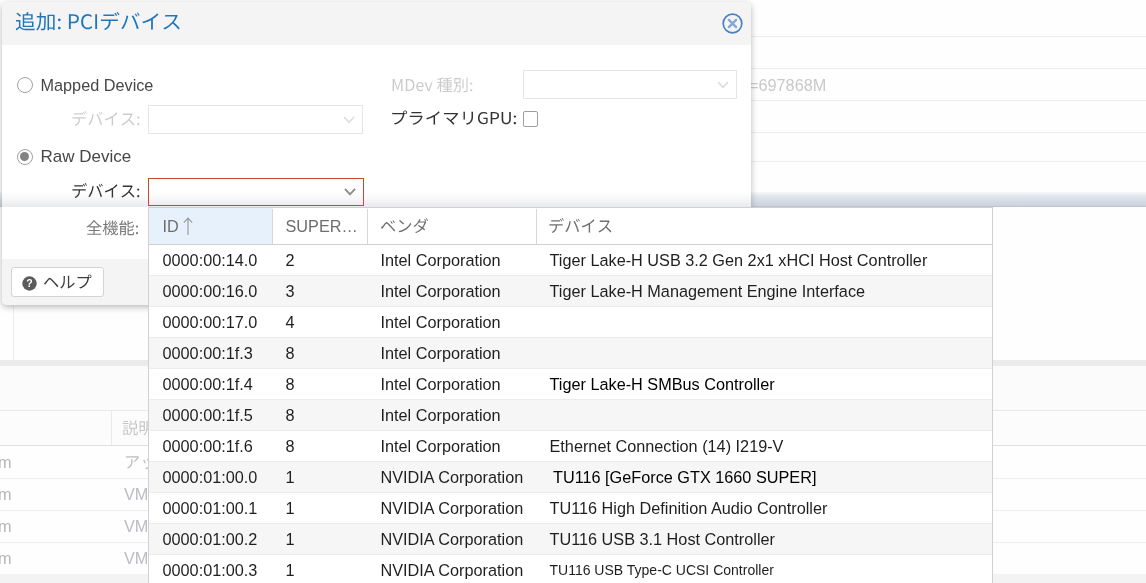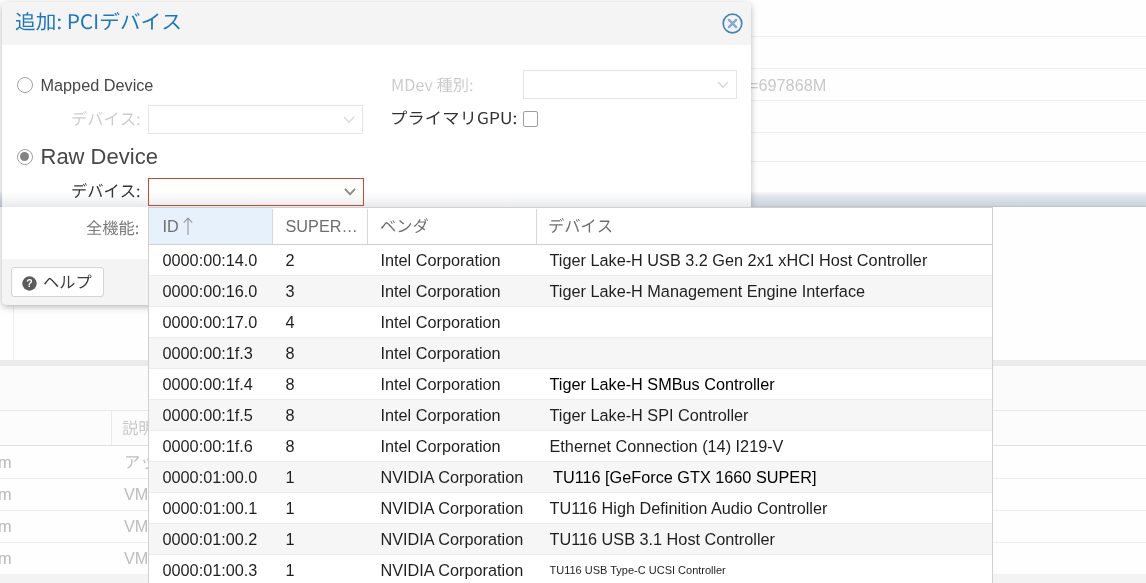--- a/index.html
+++ b/index.html
@@ -75,21 +75,21 @@
 <div class="abs" style="left:145.5px;top:103px;width:215px;height:29px;border:1px solid #e5e5e5;background:#fff"></div>
       <svg class="abs" style="left:339.5px;top:112.5px" width="14" height="10" viewBox="0 0 14 10">
         <path d="M2 2 L7 7.4 L12 2" fill="none" stroke="#dcdcdc" stroke-width="1.6"></path>
       </svg>
 <svg style="position:absolute;left:388px;top:104.3px" width="129" height="23" viewBox="0 -18.0 129 23">
         <path d="M13.1 -11.7Q13.1 -11.2 13.4 -10.9Q13.7 -10.6 14.2 -10.6Q14.6 -10.6 14.9 -10.9Q15.2 -11.2 15.2 -11.7Q15.2 -12.1 14.9 -12.4Q14.6 -12.8 14.2 -12.8Q13.7 -12.8 13.4 -12.4Q13.1 -12.1 13.1 -11.7ZM12.3 -11.7Q12.3 -12.2 12.6 -12.6Q12.8 -13.0 13.2 -13.3Q13.7 -13.5 14.2 -13.5Q14.7 -13.5 15.1 -13.3Q15.5 -13.0 15.7 -12.6Q16.0 -12.2 16.0 -11.7Q16.0 -11.2 15.7 -10.8Q15.5 -10.3 15.1 -10.1Q14.7 -9.9 14.2 -9.9Q13.7 -9.9 13.2 -10.1Q12.8 -10.3 12.6 -10.8Q12.3 -11.2 12.3 -11.7ZM13.8 -10.6Q13.7 -10.4 13.6 -10.2Q13.6 -10.0 13.5 -9.8Q13.4 -9.1 13.2 -8.4Q13.0 -7.6 12.7 -6.8Q12.3 -5.9 12.0 -5.2Q11.6 -4.4 11.1 -3.8Q10.3 -2.8 9.4 -2.0Q8.5 -1.2 7.3 -0.5Q6.2 0.1 4.7 0.6L3.6 -0.6Q5.2 -1.0 6.3 -1.6Q7.5 -2.2 8.4 -2.9Q9.2 -3.7 9.9 -4.6Q10.5 -5.3 10.9 -6.2Q11.4 -7.2 11.6 -8.1Q11.9 -9.1 12.0 -9.8Q11.8 -9.8 11.2 -9.8Q10.5 -9.8 9.7 -9.8Q8.8 -9.8 7.9 -9.8Q6.9 -9.8 6.1 -9.8Q5.2 -9.8 4.6 -9.8Q4.0 -9.8 3.7 -9.8Q3.3 -9.8 2.8 -9.8Q2.4 -9.8 2.1 -9.8V-11.2Q2.3 -11.2 2.6 -11.2Q2.9 -11.2 3.2 -11.1Q3.5 -11.1 3.7 -11.1Q3.9 -11.1 4.4 -11.1Q4.9 -11.1 5.6 -11.1Q6.3 -11.1 7.1 -11.1Q7.9 -11.1 8.7 -11.1Q9.4 -11.1 10.1 -11.1Q10.8 -11.1 11.3 -11.1Q11.7 -11.1 11.9 -11.1Q12.1 -11.1 12.3 -11.1Q12.5 -11.2 12.8 -11.2Z M20.0 -12.1Q20.3 -12.1 20.7 -12.0Q21.1 -12.0 21.5 -12.0Q21.7 -12.0 22.4 -12.0Q23.0 -12.0 23.8 -12.0Q24.6 -12.0 25.5 -12.0Q26.3 -12.0 26.9 -12.0Q27.6 -12.0 27.9 -12.0Q28.2 -12.0 28.6 -12.0Q29.0 -12.1 29.3 -12.1V-10.8Q29.0 -10.8 28.6 -10.8Q28.2 -10.8 27.8 -10.8Q27.6 -10.8 26.9 -10.8Q26.3 -10.8 25.5 -10.8Q24.6 -10.8 23.8 -10.8Q23.0 -10.8 22.4 -10.8Q21.7 -10.8 21.5 -10.8Q21.1 -10.8 20.7 -10.8Q20.3 -10.8 20.0 -10.8ZM30.5 -7.8Q30.5 -7.7 30.4 -7.6Q30.3 -7.4 30.3 -7.3Q30.0 -6.1 29.4 -4.9Q28.8 -3.7 27.9 -2.7Q26.7 -1.3 25.2 -0.5Q23.7 0.2 22.1 0.7L21.1 -0.5Q22.8 -0.8 24.3 -1.6Q25.8 -2.4 26.8 -3.5Q27.6 -4.2 28.1 -5.2Q28.5 -6.2 28.8 -7.1Q28.6 -7.1 28.1 -7.1Q27.6 -7.1 26.9 -7.1Q26.2 -7.1 25.3 -7.1Q24.5 -7.1 23.7 -7.1Q22.9 -7.1 22.1 -7.1Q21.4 -7.1 20.9 -7.1Q20.4 -7.1 20.1 -7.1Q19.8 -7.1 19.4 -7.0Q19.0 -7.0 18.5 -7.0V-8.4Q19.0 -8.3 19.4 -8.3Q19.8 -8.3 20.1 -8.3Q20.3 -8.3 20.8 -8.3Q21.3 -8.3 22.0 -8.3Q22.8 -8.3 23.6 -8.3Q24.4 -8.3 25.2 -8.3Q26.1 -8.3 26.8 -8.3Q27.5 -8.3 28.0 -8.3Q28.5 -8.3 28.7 -8.3Q29.0 -8.3 29.2 -8.3Q29.5 -8.3 29.6 -8.4Z M33.9 -5.9Q36.0 -6.4 37.8 -7.3Q39.6 -8.1 41.0 -8.9Q41.9 -9.4 42.7 -10.1Q43.5 -10.7 44.2 -11.4Q44.9 -12.1 45.4 -12.7L46.5 -11.7Q45.8 -11.0 45.0 -10.3Q44.2 -9.6 43.4 -9.0Q42.5 -8.3 41.5 -7.7Q40.6 -7.2 39.5 -6.6Q38.4 -6.0 37.1 -5.5Q35.9 -5.0 34.5 -4.6ZM40.7 -8.2 42.1 -8.6V-1.2Q42.1 -0.9 42.1 -0.6Q42.2 -0.2 42.2 0.0Q42.2 0.3 42.2 0.5H40.6Q40.7 0.3 40.7 0.0Q40.7 -0.2 40.7 -0.6Q40.7 -0.9 40.7 -1.2Z M63.8 -10.3Q63.7 -10.2 63.6 -10.0Q63.5 -9.9 63.4 -9.8Q63.0 -9.1 62.3 -8.2Q61.7 -7.3 60.9 -6.4Q60.1 -5.4 59.1 -4.5Q58.2 -3.7 57.1 -2.9L56.1 -3.8Q57.1 -4.5 57.9 -5.3Q58.8 -6.1 59.5 -6.9Q60.2 -7.7 60.8 -8.4Q61.3 -9.2 61.6 -9.8Q61.3 -9.8 60.7 -9.8Q60.1 -9.8 59.3 -9.8Q58.5 -9.8 57.6 -9.8Q56.7 -9.8 55.8 -9.8Q54.9 -9.8 54.1 -9.8Q53.4 -9.8 52.8 -9.8Q52.3 -9.8 52.1 -9.8Q51.8 -9.8 51.4 -9.7Q51.1 -9.7 50.9 -9.7Q50.6 -9.7 50.4 -9.7V-11.1Q50.7 -11.1 50.9 -11.1Q51.2 -11.0 51.5 -11.0Q51.8 -11.0 52.1 -11.0Q52.3 -11.0 52.8 -11.0Q53.3 -11.0 54.1 -11.0Q54.8 -11.0 55.7 -11.0Q56.6 -11.0 57.5 -11.0Q58.5 -11.0 59.3 -11.0Q60.1 -11.0 60.8 -11.0Q61.4 -11.0 61.8 -11.0Q62.5 -11.0 62.8 -11.1ZM56.2 -2.6Q55.8 -3.0 55.3 -3.4Q54.8 -3.9 54.3 -4.3Q53.8 -4.8 53.3 -5.2Q52.8 -5.6 52.5 -5.8L53.5 -6.6Q53.8 -6.4 54.3 -6.1Q54.7 -5.7 55.3 -5.3Q55.8 -4.8 56.3 -4.3Q56.9 -3.8 57.3 -3.4Q57.8 -2.9 58.4 -2.3Q59.0 -1.7 59.5 -1.2Q60.0 -0.6 60.3 -0.2L59.1 0.7Q58.8 0.3 58.3 -0.3Q57.8 -0.8 57.3 -1.5Q56.7 -2.1 56.2 -2.6Z M77.6 -12.3Q77.6 -12.0 77.6 -11.7Q77.6 -11.3 77.6 -10.9Q77.6 -10.6 77.6 -10.1Q77.6 -9.6 77.6 -9.1Q77.6 -8.6 77.6 -8.3Q77.6 -6.8 77.5 -5.8Q77.4 -4.8 77.1 -4.1Q76.9 -3.3 76.6 -2.8Q76.3 -2.2 75.9 -1.7Q75.3 -1.1 74.7 -0.6Q74.0 -0.2 73.3 0.2Q72.6 0.5 72.0 0.7L70.9 -0.4Q72.0 -0.7 73.1 -1.2Q74.1 -1.8 74.8 -2.6Q75.2 -3.1 75.5 -3.7Q75.8 -4.2 75.9 -4.8Q76.1 -5.5 76.1 -6.3Q76.2 -7.2 76.2 -8.3Q76.2 -8.7 76.2 -9.2Q76.2 -9.7 76.2 -10.1Q76.2 -10.6 76.2 -10.9Q76.2 -11.3 76.1 -11.7Q76.1 -12.0 76.1 -12.3ZM70.1 -12.2Q70.0 -12.0 70.0 -11.6Q70.0 -11.3 70.0 -11.0Q70.0 -10.9 70.0 -10.5Q70.0 -10.1 70.0 -9.6Q70.0 -9.0 70.0 -8.4Q70.0 -7.8 70.0 -7.2Q70.0 -6.6 70.0 -6.2Q70.0 -5.8 70.0 -5.6Q70.0 -5.3 70.0 -4.9Q70.0 -4.6 70.1 -4.4H68.6Q68.6 -4.6 68.6 -4.9Q68.7 -5.3 68.7 -5.6Q68.7 -5.8 68.7 -6.2Q68.7 -6.6 68.7 -7.2Q68.7 -7.8 68.7 -8.4Q68.7 -9.0 68.7 -9.6Q68.7 -10.1 68.7 -10.5Q68.7 -10.9 68.7 -11.0Q68.7 -11.3 68.6 -11.6Q68.6 -12.0 68.6 -12.2Z M87.6 0.2Q86.0 0.2 84.8 -0.5Q83.6 -1.3 82.9 -2.6Q82.2 -4.0 82.2 -6.0Q82.2 -7.4 82.6 -8.5Q83.0 -9.7 83.7 -10.5Q84.5 -11.3 85.5 -11.7Q86.5 -12.1 87.7 -12.1Q88.9 -12.1 89.7 -11.7Q90.6 -11.2 91.1 -10.7L90.3 -9.7Q89.8 -10.2 89.2 -10.5Q88.6 -10.8 87.7 -10.8Q86.5 -10.8 85.6 -10.2Q84.7 -9.6 84.2 -8.6Q83.7 -7.5 83.7 -6.0Q83.7 -4.5 84.2 -3.4Q84.7 -2.3 85.6 -1.7Q86.4 -1.1 87.7 -1.1Q88.4 -1.1 88.9 -1.3Q89.5 -1.5 89.9 -1.8V-4.9H87.3V-6.2H91.2V-1.2Q90.7 -0.6 89.7 -0.2Q88.8 0.2 87.6 0.2Z M94.1 0.0V-11.9H97.5Q98.8 -11.9 99.8 -11.6Q100.8 -11.2 101.4 -10.5Q101.9 -9.7 101.9 -8.4Q101.9 -7.2 101.4 -6.3Q100.8 -5.5 99.8 -5.1Q98.9 -4.7 97.5 -4.7H95.6V0.0ZM95.6 -6.0H97.4Q98.9 -6.0 99.7 -6.5Q100.4 -7.1 100.4 -8.4Q100.4 -9.7 99.7 -10.2Q98.9 -10.7 97.3 -10.7H95.6Z M108.6 0.2Q107.7 0.2 106.9 -0.0Q106.1 -0.3 105.5 -0.9Q105.0 -1.5 104.6 -2.5Q104.3 -3.5 104.3 -4.9V-11.9H105.8V-4.9Q105.8 -3.4 106.2 -2.6Q106.6 -1.8 107.2 -1.5Q107.8 -1.1 108.6 -1.1Q109.4 -1.1 110.0 -1.5Q110.7 -1.8 111.0 -2.6Q111.4 -3.4 111.4 -4.9V-11.9H112.9V-4.9Q112.9 -3.5 112.6 -2.5Q112.2 -1.5 111.6 -0.9Q111.1 -0.3 110.3 -0.0Q109.5 0.2 108.6 0.2Z M116.7 -6.3Q116.3 -6.3 115.9 -6.7Q115.6 -7.0 115.6 -7.5Q115.6 -8.0 115.9 -8.3Q116.3 -8.6 116.7 -8.6Q117.2 -8.6 117.5 -8.3Q117.8 -8.0 117.8 -7.5Q117.8 -7.0 117.5 -6.7Q117.2 -6.3 116.7 -6.3ZM116.7 0.2Q116.3 0.2 115.9 -0.1Q115.6 -0.4 115.6 -0.9Q115.6 -1.4 115.9 -1.7Q116.3 -2.1 116.7 -2.1Q117.2 -2.1 117.5 -1.7Q117.8 -1.4 117.8 -0.9Q117.8 -0.4 117.5 -0.1Q117.2 0.2 116.7 0.2Z" fill="#333333" transform="scale(1.07 1)"></path>
       </svg>
 <div class="abs" style="left:520.5px;top:109px;width:15.5px;height:15.5px;border:1.3px solid #9e9e9e;border-radius:2px;background:#fff"></div>
 <div class="abs" style="left:14.5px;top:146.5px;width:16px;height:16px;border:1.4px solid #a2a2a2;border-radius:50%;background:#fff"></div>
       <div class="abs" style="left:18.0px;top:150.0px;width:9px;height:9px;border-radius:50%;background:#838383"></div>
-<div class="t" style="left:38.5px;top:144.5px;color:#474747;font-size:22px">Raw Device</div>
+<div class="t" style="left:38.5px;top:144.5px;color:#474747;font-size:17px">Raw Device</div>
 <svg style="position:absolute;left:69px;top:177.3px" width="71" height="23" viewBox="0 -18.0 71 23">
         <path d="M3.3 -11.9Q3.7 -11.8 4.0 -11.8Q4.4 -11.8 4.8 -11.8Q5.1 -11.8 5.6 -11.8Q6.2 -11.8 6.9 -11.8Q7.6 -11.8 8.3 -11.8Q9.0 -11.8 9.6 -11.8Q10.1 -11.8 10.4 -11.8Q10.7 -11.8 11.2 -11.8Q11.6 -11.8 11.9 -11.9V-10.5Q11.6 -10.6 11.2 -10.6Q10.8 -10.6 10.4 -10.6Q10.1 -10.6 9.6 -10.6Q9.0 -10.6 8.3 -10.6Q7.6 -10.6 6.9 -10.6Q6.2 -10.6 5.6 -10.6Q5.1 -10.6 4.8 -10.6Q4.4 -10.6 4.0 -10.6Q3.6 -10.6 3.3 -10.5ZM1.4 -7.8Q1.7 -7.8 2.1 -7.7Q2.4 -7.7 2.8 -7.7Q3.0 -7.7 3.6 -7.7Q4.2 -7.7 5.1 -7.7Q6.0 -7.7 7.1 -7.7Q8.1 -7.7 9.2 -7.7Q10.2 -7.7 11.1 -7.7Q12.0 -7.7 12.6 -7.7Q13.2 -7.7 13.4 -7.7Q13.7 -7.7 14.0 -7.7Q14.4 -7.8 14.7 -7.8V-6.4Q14.4 -6.5 14.1 -6.5Q13.7 -6.5 13.4 -6.5Q13.2 -6.5 12.6 -6.5Q12.0 -6.5 11.1 -6.5Q10.2 -6.5 9.2 -6.5Q8.1 -6.5 7.1 -6.5Q6.0 -6.5 5.1 -6.5Q4.2 -6.5 3.6 -6.5Q3.0 -6.5 2.8 -6.5Q2.4 -6.5 2.1 -6.5Q1.7 -6.5 1.4 -6.4ZM9.0 -7.1Q9.0 -5.6 8.8 -4.3Q8.6 -3.1 8.0 -2.0Q7.7 -1.5 7.3 -1.0Q6.8 -0.4 6.2 0.1Q5.5 0.6 4.8 0.9L3.6 0.0Q4.6 -0.4 5.4 -1.0Q6.2 -1.7 6.7 -2.5Q7.3 -3.4 7.5 -4.6Q7.7 -5.8 7.7 -7.1ZM12.8 -13.2Q13.0 -12.9 13.2 -12.5Q13.5 -12.1 13.7 -11.7Q13.9 -11.3 14.1 -11.0L13.2 -10.6Q13.0 -11.1 12.6 -11.7Q12.2 -12.4 11.9 -12.8ZM14.5 -13.9Q14.8 -13.6 15.0 -13.1Q15.3 -12.7 15.5 -12.3Q15.8 -11.9 15.9 -11.6L15.0 -11.2Q14.8 -11.8 14.4 -12.4Q14.0 -13.0 13.7 -13.5Z M28.7 -12.7Q28.9 -12.4 29.1 -12.0Q29.4 -11.6 29.6 -11.2Q29.8 -10.8 30.0 -10.4L29.1 -10.0Q28.9 -10.5 28.5 -11.2Q28.1 -11.8 27.8 -12.3ZM30.5 -13.3Q30.7 -13.0 30.9 -12.6Q31.2 -12.2 31.4 -11.8Q31.7 -11.4 31.8 -11.1L31.0 -10.7Q30.7 -11.2 30.3 -11.9Q30.0 -12.5 29.6 -12.9ZM19.8 -4.9Q20.1 -5.5 20.3 -6.3Q20.6 -7.0 20.8 -7.8Q21.0 -8.6 21.2 -9.4Q21.3 -10.2 21.4 -10.9L22.8 -10.6Q22.8 -10.4 22.7 -10.2Q22.7 -10.0 22.6 -9.8Q22.6 -9.6 22.5 -9.4Q22.5 -9.1 22.3 -8.5Q22.2 -7.8 22.0 -7.1Q21.8 -6.4 21.5 -5.7Q21.3 -5.0 21.1 -4.3Q20.8 -3.6 20.4 -2.8Q20.0 -2.0 19.6 -1.3Q19.1 -0.5 18.7 0.1L17.3 -0.5Q18.1 -1.5 18.7 -2.7Q19.4 -3.9 19.8 -4.9ZM27.8 -5.5Q27.5 -6.1 27.3 -6.8Q27.0 -7.5 26.6 -8.3Q26.3 -9.0 26.0 -9.6Q25.7 -10.2 25.4 -10.7L26.8 -11.1Q27.0 -10.7 27.3 -10.0Q27.6 -9.4 27.9 -8.7Q28.2 -8.0 28.6 -7.3Q28.9 -6.6 29.1 -5.9Q29.4 -5.4 29.6 -4.6Q29.9 -3.9 30.2 -3.1Q30.5 -2.4 30.7 -1.6Q30.9 -0.9 31.1 -0.4L29.6 0.1Q29.4 -0.8 29.1 -1.7Q28.8 -2.7 28.5 -3.7Q28.1 -4.7 27.8 -5.5Z M33.9 -5.9Q36.0 -6.4 37.8 -7.3Q39.6 -8.1 41.0 -8.9Q41.9 -9.4 42.7 -10.1Q43.5 -10.7 44.2 -11.4Q44.9 -12.1 45.4 -12.7L46.5 -11.7Q45.8 -11.0 45.0 -10.3Q44.2 -9.6 43.4 -9.0Q42.5 -8.3 41.5 -7.7Q40.6 -7.2 39.5 -6.6Q38.4 -6.0 37.1 -5.5Q35.9 -5.0 34.5 -4.6ZM40.7 -8.2 42.1 -8.6V-1.2Q42.1 -0.9 42.1 -0.6Q42.2 -0.2 42.2 0.0Q42.2 0.3 42.2 0.5H40.6Q40.7 0.3 40.7 0.0Q40.7 -0.2 40.7 -0.6Q40.7 -0.9 40.7 -1.2Z M61.7 -10.9Q61.7 -10.8 61.5 -10.5Q61.4 -10.3 61.4 -10.2Q61.0 -9.4 60.5 -8.4Q60.0 -7.4 59.4 -6.5Q58.8 -5.5 58.1 -4.8Q57.2 -3.8 56.1 -2.8Q55.1 -1.9 53.9 -1.0Q52.7 -0.2 51.4 0.4L50.4 -0.7Q51.7 -1.2 52.9 -2.0Q54.1 -2.8 55.2 -3.7Q56.2 -4.6 57.1 -5.6Q57.6 -6.2 58.2 -7.0Q58.7 -7.8 59.1 -8.6Q59.6 -9.4 59.8 -10.1Q59.6 -10.1 59.1 -10.1Q58.7 -10.1 58.0 -10.1Q57.3 -10.1 56.6 -10.1Q55.9 -10.1 55.2 -10.1Q54.5 -10.1 54.1 -10.1Q53.6 -10.1 53.4 -10.1Q53.1 -10.1 52.8 -10.1Q52.5 -10.0 52.2 -10.0Q51.9 -10.0 51.8 -10.0V-11.5Q51.9 -11.5 52.2 -11.4Q52.5 -11.4 52.8 -11.4Q53.2 -11.4 53.4 -11.4Q53.6 -11.4 54.1 -11.4Q54.5 -11.4 55.2 -11.4Q55.9 -11.4 56.6 -11.4Q57.3 -11.4 58.0 -11.4Q58.6 -11.4 59.1 -11.4Q59.6 -11.4 59.7 -11.4Q60.1 -11.4 60.4 -11.4Q60.7 -11.4 60.9 -11.5ZM58.3 -5.6Q59.0 -5.1 59.7 -4.4Q60.4 -3.8 61.1 -3.1Q61.8 -2.3 62.4 -1.7Q62.9 -1.1 63.4 -0.5L62.2 0.4Q61.6 -0.3 60.9 -1.2Q60.1 -2.1 59.2 -3.0Q58.3 -4.0 57.4 -4.7Z M67.3 -6.3Q66.8 -6.3 66.5 -6.7Q66.2 -7.0 66.2 -7.5Q66.2 -8.0 66.5 -8.3Q66.8 -8.6 67.3 -8.6Q67.7 -8.6 68.0 -8.3Q68.3 -8.0 68.3 -7.5Q68.3 -7.0 68.0 -6.7Q67.7 -6.3 67.3 -6.3ZM67.3 0.2Q66.8 0.2 66.5 -0.1Q66.2 -0.4 66.2 -0.9Q66.2 -1.4 66.5 -1.7Q66.8 -2.1 67.3 -2.1Q67.7 -2.1 68.0 -1.7Q68.3 -1.4 68.3 -0.9Q68.3 -0.4 68.0 -0.1Q67.7 0.2 67.3 0.2Z" fill="#333333"></path>
       </svg>
 <div class="abs" style="left:145.5px;top:175.5px;width:216.5px;height:28.5px;border:1.3px solid #c64a33;background:#fff"></div>
       <svg class="abs" style="left:341.0px;top:184.8px" width="14" height="10" viewBox="0 0 14 10">
         <path d="M2 2 L7 7.4 L12 2" fill="none" stroke="#8f8f8f" stroke-width="1.6"></path>
       </svg>
 <svg style="position:absolute;left:84px;top:213.8px" width="55" height="23" viewBox="0 -18.0 55 23">
         <path d="M8.1 -12.5Q7.6 -11.7 6.8 -10.9Q6.1 -10.1 5.2 -9.3Q4.4 -8.5 3.4 -7.8Q2.4 -7.1 1.4 -6.5Q1.3 -6.7 1.0 -7.0Q0.8 -7.3 0.6 -7.4Q2.0 -8.2 3.3 -9.3Q4.6 -10.3 5.7 -11.5Q6.7 -12.6 7.4 -13.7H8.6Q9.2 -12.8 10.1 -11.9Q10.9 -11.0 11.8 -10.2Q12.8 -9.4 13.8 -8.8Q14.7 -8.1 15.7 -7.6Q15.5 -7.4 15.3 -7.1Q15.1 -6.8 14.9 -6.6Q14.0 -7.1 13.0 -7.8Q12.0 -8.5 11.1 -9.3Q10.2 -10.1 9.4 -10.9Q8.6 -11.7 8.1 -12.5ZM2.6 -4.0H13.7V-2.9H2.6ZM3.3 -7.7H13.0V-6.6H3.3ZM1.2 -0.3H15.1V0.8H1.2ZM7.4 -7.2H8.7V0.4H7.4Z M21.9 -5.3H31.8V-4.3H21.9ZM23.2 -2.8 23.8 -3.5Q24.3 -3.3 24.8 -3.0Q25.2 -2.7 25.6 -2.4Q26.1 -2.1 26.3 -1.8L25.6 -1.0Q25.4 -1.2 25.0 -1.5Q24.6 -1.9 24.1 -2.2Q23.6 -2.5 23.2 -2.8ZM28.5 -6.3 29.1 -6.9Q29.5 -6.6 30.0 -6.3Q30.5 -6.0 30.8 -5.7L30.2 -5.1Q29.9 -5.3 29.4 -5.7Q28.9 -6.0 28.5 -6.3ZM23.1 -4.9H24.2Q24.1 -3.6 23.9 -2.5Q23.7 -1.3 23.2 -0.4Q22.6 0.6 21.7 1.3Q21.6 1.1 21.4 0.8Q21.2 0.6 21.0 0.5Q21.8 -0.1 22.2 -1.0Q22.7 -1.8 22.9 -2.8Q23.1 -3.8 23.1 -4.9ZM26.0 -13.6H27.1Q27.1 -11.2 27.2 -9.1Q27.4 -7.0 27.6 -5.3Q27.9 -3.5 28.3 -2.3Q28.7 -1.1 29.2 -0.4Q29.8 0.3 30.4 0.3Q30.8 0.3 30.9 -0.1Q31.1 -0.5 31.2 -1.6Q31.3 -1.4 31.6 -1.3Q31.8 -1.1 32.0 -1.0Q31.9 -0.1 31.7 0.4Q31.6 0.9 31.2 1.1Q30.9 1.3 30.4 1.3Q29.4 1.3 28.7 0.6Q27.9 -0.2 27.4 -1.6Q26.9 -2.9 26.6 -4.8Q26.3 -6.7 26.2 -8.9Q26.1 -11.2 26.0 -13.6ZM29.7 -4.1 30.7 -3.7Q29.9 -2.0 28.5 -0.8Q27.0 0.5 25.2 1.3Q25.0 1.1 24.8 0.9Q24.6 0.7 24.5 0.5Q26.3 -0.2 27.7 -1.4Q29.0 -2.6 29.7 -4.1ZM27.2 -10.8 27.7 -11.5Q28.3 -11.1 28.8 -10.6Q29.3 -10.1 29.6 -9.7L29.1 -9.0Q28.8 -9.4 28.3 -9.9Q27.7 -10.4 27.2 -10.8ZM30.2 -8.8 31.0 -9.1Q31.3 -8.6 31.6 -7.9Q31.9 -7.3 32.0 -6.8L31.2 -6.4Q31.1 -6.9 30.8 -7.6Q30.6 -8.3 30.2 -8.8ZM27.4 -7.7Q28.2 -7.8 29.2 -7.8Q30.1 -7.9 31.2 -7.9L31.2 -7.1Q30.2 -7.0 29.3 -6.9Q28.4 -6.8 27.6 -6.8ZM29.1 -13.5 30.0 -13.1Q29.7 -12.4 29.3 -11.7Q28.9 -11.0 28.6 -10.5L27.9 -10.8Q28.1 -11.2 28.3 -11.7Q28.5 -12.1 28.7 -12.6Q29.0 -13.1 29.1 -13.5ZM30.4 -11.9 31.3 -11.4Q30.9 -10.7 30.4 -10.0Q29.9 -9.2 29.5 -8.5Q29.0 -7.8 28.5 -7.2L27.8 -7.6Q28.3 -8.1 28.8 -8.9Q29.2 -9.6 29.7 -10.4Q30.1 -11.2 30.4 -11.9ZM21.7 -10.8 22.2 -11.5Q22.8 -11.1 23.3 -10.6Q23.8 -10.1 24.1 -9.7L23.6 -9.0Q23.3 -9.4 22.8 -9.9Q22.2 -10.4 21.7 -10.8ZM24.5 -8.7 25.3 -9.0Q25.6 -8.5 25.9 -7.8Q26.1 -7.1 26.2 -6.7L25.4 -6.3Q25.3 -6.8 25.1 -7.5Q24.8 -8.2 24.5 -8.7ZM21.8 -7.5Q22.5 -7.6 23.5 -7.6Q24.5 -7.7 25.6 -7.8L25.6 -6.9Q24.6 -6.8 23.7 -6.7Q22.8 -6.6 21.9 -6.6ZM23.6 -13.5 24.5 -13.1Q24.2 -12.4 23.8 -11.7Q23.4 -11.0 23.1 -10.5L22.4 -10.8Q22.6 -11.2 22.8 -11.6Q23.0 -12.1 23.3 -12.6Q23.5 -13.1 23.6 -13.5ZM24.9 -11.9 25.8 -11.4Q25.4 -10.7 24.9 -9.9Q24.4 -9.1 23.9 -8.4Q23.4 -7.6 22.9 -7.1L22.2 -7.4Q22.7 -8.0 23.2 -8.8Q23.7 -9.6 24.2 -10.4Q24.6 -11.2 24.9 -11.9ZM17.1 -10.1H22.0V-9.0H17.1ZM19.2 -13.7H20.3V1.3H19.2ZM19.1 -9.4 19.8 -9.2Q19.7 -8.3 19.4 -7.2Q19.2 -6.2 18.8 -5.2Q18.5 -4.2 18.1 -3.3Q17.8 -2.4 17.4 -1.8Q17.3 -2.1 17.1 -2.3Q16.9 -2.6 16.8 -2.8Q17.1 -3.4 17.5 -4.2Q17.8 -4.9 18.1 -5.8Q18.5 -6.7 18.7 -7.6Q19.0 -8.6 19.1 -9.4ZM20.2 -8.4Q20.3 -8.2 20.6 -7.8Q20.8 -7.4 21.1 -6.9Q21.4 -6.4 21.7 -6.0Q21.9 -5.6 22.0 -5.4L21.4 -4.5Q21.3 -4.8 21.1 -5.3Q20.8 -5.8 20.6 -6.3Q20.3 -6.8 20.1 -7.2Q19.8 -7.7 19.7 -7.9Z M35.9 -13.7 37.1 -13.4Q36.8 -12.7 36.5 -12.0Q36.2 -11.3 35.8 -10.6Q35.5 -9.9 35.1 -9.4L34.1 -9.7Q34.4 -10.3 34.8 -10.9Q35.1 -11.6 35.4 -12.4Q35.7 -13.1 35.9 -13.7ZM33.1 -10.2Q34.0 -10.2 35.1 -10.3Q36.2 -10.3 37.5 -10.4Q38.7 -10.4 40.0 -10.5L40.0 -9.4Q38.8 -9.3 37.5 -9.3Q36.3 -9.2 35.2 -9.1Q34.1 -9.1 33.3 -9.0ZM34.1 -7.9H39.3V-6.8H35.3V1.3H34.1ZM38.7 -7.9H39.9V-0.1Q39.9 0.4 39.8 0.6Q39.7 0.9 39.4 1.1Q39.0 1.2 38.5 1.2Q37.9 1.3 37.2 1.3Q37.1 1.0 37.0 0.7Q36.9 0.4 36.8 0.1Q37.3 0.2 37.8 0.2Q38.3 0.2 38.5 0.1Q38.6 0.1 38.7 0.1Q38.7 0.0 38.7 -0.1ZM34.7 -5.4H39.4V-4.5H34.7ZM34.7 -3.0H39.4V-2.0H34.7ZM41.5 -13.6H42.7V-8.2Q42.7 -7.8 42.8 -7.7Q43.0 -7.6 43.5 -7.6Q43.7 -7.6 44.0 -7.6Q44.4 -7.6 44.8 -7.6Q45.2 -7.6 45.6 -7.6Q46.0 -7.6 46.1 -7.6Q46.4 -7.6 46.6 -7.8Q46.8 -7.9 46.8 -8.3Q46.9 -8.7 46.9 -9.5Q47.1 -9.4 47.3 -9.3Q47.4 -9.2 47.7 -9.1Q47.9 -9.1 48.0 -9.0Q48.0 -8.0 47.8 -7.5Q47.6 -6.9 47.2 -6.7Q46.9 -6.5 46.2 -6.5Q46.1 -6.5 45.8 -6.5Q45.6 -6.5 45.2 -6.5Q44.8 -6.5 44.4 -6.5Q44.1 -6.5 43.8 -6.5Q43.5 -6.5 43.4 -6.5Q42.7 -6.5 42.2 -6.7Q41.8 -6.8 41.6 -7.2Q41.5 -7.6 41.5 -8.2ZM46.4 -12.4 47.3 -11.5Q46.6 -11.2 45.7 -10.9Q44.9 -10.6 44.0 -10.3Q43.1 -10.0 42.2 -9.8Q42.2 -10.0 42.1 -10.2Q42.0 -10.5 41.9 -10.6Q42.7 -10.9 43.5 -11.2Q44.4 -11.5 45.1 -11.8Q45.9 -12.1 46.4 -12.4ZM41.5 -6.1H42.7V-0.6Q42.7 -0.2 42.8 -0.1Q43.0 0.1 43.6 0.1Q43.7 0.1 44.1 0.1Q44.4 0.1 44.9 0.1Q45.3 0.1 45.7 0.1Q46.1 0.1 46.3 0.1Q46.6 0.1 46.8 -0.1Q47.0 -0.2 47.0 -0.7Q47.1 -1.2 47.1 -2.1Q47.3 -1.9 47.7 -1.8Q48.0 -1.7 48.2 -1.6Q48.2 -0.5 48.0 0.1Q47.8 0.7 47.4 0.9Q47.0 1.2 46.4 1.2Q46.2 1.2 46.0 1.2Q45.7 1.2 45.3 1.2Q44.9 1.2 44.5 1.2Q44.1 1.2 43.9 1.2Q43.6 1.2 43.5 1.2Q42.7 1.2 42.2 1.0Q41.8 0.9 41.6 0.5Q41.5 0.1 41.5 -0.6ZM46.6 -5.2 47.4 -4.3Q46.8 -3.9 45.9 -3.5Q45.0 -3.2 44.1 -2.9Q43.1 -2.6 42.2 -2.3Q42.2 -2.5 42.1 -2.8Q42.0 -3.0 41.9 -3.2Q42.7 -3.5 43.6 -3.8Q44.5 -4.1 45.3 -4.5Q46.1 -4.8 46.6 -5.2ZM37.9 -12.1 38.9 -12.5Q39.4 -12.0 39.8 -11.3Q40.2 -10.6 40.5 -10.0Q40.9 -9.4 41.1 -8.9L40.0 -8.4Q39.8 -8.9 39.5 -9.6Q39.2 -10.2 38.8 -10.9Q38.3 -11.5 37.9 -12.1Z M51.0 -6.3Q50.6 -6.3 50.3 -6.7Q49.9 -7.0 49.9 -7.5Q49.9 -8.0 50.3 -8.3Q50.6 -8.6 51.0 -8.6Q51.5 -8.6 51.8 -8.3Q52.1 -8.0 52.1 -7.5Q52.1 -7.0 51.8 -6.7Q51.5 -6.3 51.0 -6.3ZM51.0 0.2Q50.6 0.2 50.3 -0.1Q49.9 -0.4 49.9 -0.9Q49.9 -1.4 50.3 -1.7Q50.6 -2.1 51.0 -2.1Q51.5 -2.1 51.8 -1.7Q52.1 -1.4 52.1 -0.9Q52.1 -0.4 51.8 -0.1Q51.5 0.2 51.0 0.2Z" fill="#7a7a7a"></path>
       </svg>
@@ -155,21 +155,20 @@
 <div class="t" style="left:136.5px;top:166.0px;color:#1f1f1f;font-size:16.25px">8</div>
 <div class="t" style="left:231.5px;top:166.0px;color:#1f1f1f;font-size:16.25px">Intel Corporation</div>
 <div class="t" style="left:400.5px;top:166.0px;color:#000000;font-size:16.25px">Tiger Lake-H SMBus Controller</div>
 <svg style="position:absolute;left:905.5px;top:163.7px" width="50" height="23" viewBox="0 -18.0 50 23">
         <path d="M3.6 -11.3Q3.6 -11.1 3.6 -10.9Q3.5 -10.6 3.5 -10.3Q3.5 -10.0 3.5 -9.8Q3.5 -9.3 3.5 -8.6Q3.5 -8.0 3.5 -7.3Q3.5 -6.6 3.6 -5.9Q3.7 -4.6 4.0 -3.5Q4.3 -2.5 4.8 -2.0Q5.2 -1.4 5.8 -1.4Q6.1 -1.4 6.4 -1.7Q6.7 -2.0 7.0 -2.4Q7.2 -2.9 7.5 -3.5Q7.7 -4.1 7.8 -4.7L8.9 -3.6Q8.4 -2.2 7.9 -1.4Q7.4 -0.6 6.9 -0.2Q6.4 0.1 5.8 0.1Q5.0 0.1 4.3 -0.4Q3.6 -1.0 3.1 -2.2Q2.6 -3.5 2.3 -5.6Q2.3 -6.3 2.2 -7.1Q2.2 -8.0 2.2 -8.7Q2.2 -9.5 2.2 -9.9Q2.2 -10.2 2.1 -10.6Q2.1 -11.1 2.1 -11.4ZM12.1 -10.9Q12.5 -10.3 12.9 -9.6Q13.3 -8.9 13.7 -8.0Q14.0 -7.2 14.3 -6.3Q14.5 -5.4 14.7 -4.5Q14.9 -3.6 15.0 -2.8L13.6 -2.3Q13.5 -3.4 13.3 -4.5Q13.1 -5.7 12.7 -6.8Q12.4 -7.8 11.9 -8.8Q11.4 -9.7 10.8 -10.5Z M19.9 -11.3Q19.8 -11.1 19.8 -10.9Q19.8 -10.6 19.8 -10.3Q19.7 -10.0 19.7 -9.8Q19.7 -9.3 19.7 -8.6Q19.7 -8.0 19.8 -7.3Q19.8 -6.6 19.9 -5.9Q20.0 -4.6 20.3 -3.5Q20.6 -2.5 21.0 -2.0Q21.5 -1.4 22.1 -1.4Q22.4 -1.4 22.7 -1.7Q23.0 -2.0 23.2 -2.4Q23.5 -2.9 23.7 -3.5Q23.9 -4.1 24.1 -4.7L25.1 -3.6Q24.6 -2.2 24.1 -1.4Q23.6 -0.6 23.1 -0.2Q22.6 0.1 22.0 0.1Q21.3 0.1 20.6 -0.4Q19.9 -1.0 19.3 -2.2Q18.8 -3.5 18.6 -5.6Q18.5 -6.3 18.5 -7.1Q18.4 -8.0 18.4 -8.7Q18.4 -9.5 18.4 -9.9Q18.4 -10.2 18.4 -10.6Q18.4 -11.1 18.3 -11.4ZM28.3 -10.9Q28.8 -10.3 29.2 -9.6Q29.6 -8.9 29.9 -8.0Q30.2 -7.2 30.5 -6.3Q30.8 -5.4 30.9 -4.5Q31.1 -3.6 31.2 -2.8L29.9 -2.3Q29.8 -3.4 29.6 -4.5Q29.3 -5.7 29.0 -6.8Q28.6 -7.8 28.1 -8.8Q27.7 -9.7 27.1 -10.5Z M37.6 -12.8Q38.2 -12.7 39.1 -12.5Q40.0 -12.4 40.9 -12.3Q41.8 -12.2 42.6 -12.1Q43.4 -12.0 44.0 -12.0L43.8 -10.8Q43.2 -10.8 42.4 -10.9Q41.6 -11.0 40.7 -11.1Q39.8 -11.2 39.0 -11.4Q38.1 -11.5 37.4 -11.6ZM44.3 -8.2Q44.1 -8.0 43.8 -7.8Q43.6 -7.6 43.4 -7.4Q43.2 -7.2 42.8 -6.8Q42.4 -6.5 41.9 -6.0Q41.4 -5.6 41.0 -5.2Q40.6 -4.8 40.4 -4.5Q40.5 -4.6 40.7 -4.6Q40.9 -4.5 41.0 -4.5Q41.5 -4.5 41.8 -4.2Q42.1 -3.9 42.2 -3.4Q42.3 -3.1 42.4 -2.8Q42.5 -2.5 42.6 -2.1Q42.7 -1.8 42.8 -1.5Q42.9 -1.1 43.2 -0.9Q43.6 -0.6 44.2 -0.6Q44.7 -0.6 45.3 -0.7Q45.9 -0.7 46.4 -0.8Q46.9 -0.9 47.3 -1.0L47.2 0.4Q46.8 0.4 46.3 0.5Q45.7 0.6 45.1 0.6Q44.6 0.6 44.1 0.6Q43.1 0.6 42.5 0.3Q41.9 0.1 41.7 -0.8Q41.6 -1.0 41.5 -1.4Q41.4 -1.7 41.3 -2.1Q41.2 -2.4 41.1 -2.7Q41.0 -3.1 40.7 -3.3Q40.5 -3.5 40.1 -3.5Q39.8 -3.5 39.5 -3.4Q39.2 -3.2 38.9 -2.9Q38.7 -2.8 38.4 -2.5Q38.1 -2.2 37.8 -1.8Q37.4 -1.4 37.0 -0.9Q36.6 -0.5 36.3 -0.1Q35.9 0.3 35.6 0.7L34.4 -0.2Q34.5 -0.3 34.7 -0.5Q35.0 -0.7 35.2 -0.9Q35.4 -1.1 35.8 -1.5Q36.2 -2.0 36.9 -2.6Q37.5 -3.2 38.2 -3.9Q38.9 -4.6 39.6 -5.3Q40.3 -6.0 40.9 -6.6Q41.5 -7.2 41.9 -7.6Q41.5 -7.6 41.0 -7.5Q40.4 -7.5 39.8 -7.5Q39.3 -7.4 38.7 -7.4Q38.1 -7.3 37.6 -7.3Q37.2 -7.2 36.9 -7.2Q36.5 -7.2 36.1 -7.1Q35.8 -7.1 35.6 -7.1L35.4 -8.5Q35.7 -8.5 36.1 -8.5Q36.4 -8.4 36.8 -8.4Q37.1 -8.5 37.7 -8.5Q38.2 -8.5 39.0 -8.6Q39.7 -8.6 40.4 -8.7Q41.1 -8.7 41.8 -8.8Q42.4 -8.8 42.8 -8.9Q43.0 -8.9 43.2 -9.0Q43.4 -9.0 43.5 -9.1Z" fill="#1f1f1f"></path>
       </svg>
 <div class="abs" style="left:0;top:192px;width:978.5px;height:31px;background:#f6f6f6;border-bottom:1px solid #ececec"></div>
 <div class="t" style="left:13.5px;top:197.0px;color:#1f1f1f;font-size:16.25px">0000:00:1f.5</div>
 <div class="t" style="left:136.5px;top:197.0px;color:#1f1f1f;font-size:16.25px">8</div>
 <div class="t" style="left:231.5px;top:197.0px;color:#1f1f1f;font-size:16.25px">Intel Corporation</div>
-<div class="t" style="left:400.5px;top:197.0px;color:#1f1f1f;font-size:16.25px">Tiger Lake-H SPI Controller</div>
 <svg style="position:absolute;left:905.5px;top:194.7px" width="50" height="23" viewBox="0 -18.0 50 23">
         <path d="M3.6 -11.3Q3.6 -11.1 3.6 -10.9Q3.5 -10.6 3.5 -10.3Q3.5 -10.0 3.5 -9.8Q3.5 -9.3 3.5 -8.6Q3.5 -8.0 3.5 -7.3Q3.5 -6.6 3.6 -5.9Q3.7 -4.6 4.0 -3.5Q4.3 -2.5 4.8 -2.0Q5.2 -1.4 5.8 -1.4Q6.1 -1.4 6.4 -1.7Q6.7 -2.0 7.0 -2.4Q7.2 -2.9 7.5 -3.5Q7.7 -4.1 7.8 -4.7L8.9 -3.6Q8.4 -2.2 7.9 -1.4Q7.4 -0.6 6.9 -0.2Q6.4 0.1 5.8 0.1Q5.0 0.1 4.3 -0.4Q3.6 -1.0 3.1 -2.2Q2.6 -3.5 2.3 -5.6Q2.3 -6.3 2.2 -7.1Q2.2 -8.0 2.2 -8.7Q2.2 -9.5 2.2 -9.9Q2.2 -10.2 2.1 -10.6Q2.1 -11.1 2.1 -11.4ZM12.1 -10.9Q12.5 -10.3 12.9 -9.6Q13.3 -8.9 13.7 -8.0Q14.0 -7.2 14.3 -6.3Q14.5 -5.4 14.7 -4.5Q14.9 -3.6 15.0 -2.8L13.6 -2.3Q13.5 -3.4 13.3 -4.5Q13.1 -5.7 12.7 -6.8Q12.4 -7.8 11.9 -8.8Q11.4 -9.7 10.8 -10.5Z M19.9 -11.3Q19.8 -11.1 19.8 -10.9Q19.8 -10.6 19.8 -10.3Q19.7 -10.0 19.7 -9.8Q19.7 -9.3 19.7 -8.6Q19.7 -8.0 19.8 -7.3Q19.8 -6.6 19.9 -5.9Q20.0 -4.6 20.3 -3.5Q20.6 -2.5 21.0 -2.0Q21.5 -1.4 22.1 -1.4Q22.4 -1.4 22.7 -1.7Q23.0 -2.0 23.2 -2.4Q23.5 -2.9 23.7 -3.5Q23.9 -4.1 24.1 -4.7L25.1 -3.6Q24.6 -2.2 24.1 -1.4Q23.6 -0.6 23.1 -0.2Q22.6 0.1 22.0 0.1Q21.3 0.1 20.6 -0.4Q19.9 -1.0 19.3 -2.2Q18.8 -3.5 18.6 -5.6Q18.5 -6.3 18.5 -7.1Q18.4 -8.0 18.4 -8.7Q18.4 -9.5 18.4 -9.9Q18.4 -10.2 18.4 -10.6Q18.4 -11.1 18.3 -11.4ZM28.3 -10.9Q28.8 -10.3 29.2 -9.6Q29.6 -8.9 29.9 -8.0Q30.2 -7.2 30.5 -6.3Q30.8 -5.4 30.9 -4.5Q31.1 -3.6 31.2 -2.8L29.9 -2.3Q29.8 -3.4 29.6 -4.5Q29.3 -5.7 29.0 -6.8Q28.6 -7.8 28.1 -8.8Q27.7 -9.7 27.1 -10.5Z M37.6 -12.8Q38.2 -12.7 39.1 -12.5Q40.0 -12.4 40.9 -12.3Q41.8 -12.2 42.6 -12.1Q43.4 -12.0 44.0 -12.0L43.8 -10.8Q43.2 -10.8 42.4 -10.9Q41.6 -11.0 40.7 -11.1Q39.8 -11.2 39.0 -11.4Q38.1 -11.5 37.4 -11.6ZM44.3 -8.2Q44.1 -8.0 43.8 -7.8Q43.6 -7.6 43.4 -7.4Q43.2 -7.2 42.8 -6.8Q42.4 -6.5 41.9 -6.0Q41.4 -5.6 41.0 -5.2Q40.6 -4.8 40.4 -4.5Q40.5 -4.6 40.7 -4.6Q40.9 -4.5 41.0 -4.5Q41.5 -4.5 41.8 -4.2Q42.1 -3.9 42.2 -3.4Q42.3 -3.1 42.4 -2.8Q42.5 -2.5 42.6 -2.1Q42.7 -1.8 42.8 -1.5Q42.9 -1.1 43.2 -0.9Q43.6 -0.6 44.2 -0.6Q44.7 -0.6 45.3 -0.7Q45.9 -0.7 46.4 -0.8Q46.9 -0.9 47.3 -1.0L47.2 0.4Q46.8 0.4 46.3 0.5Q45.7 0.6 45.1 0.6Q44.6 0.6 44.1 0.6Q43.1 0.6 42.5 0.3Q41.9 0.1 41.7 -0.8Q41.6 -1.0 41.5 -1.4Q41.4 -1.7 41.3 -2.1Q41.2 -2.4 41.1 -2.7Q41.0 -3.1 40.7 -3.3Q40.5 -3.5 40.1 -3.5Q39.8 -3.5 39.5 -3.4Q39.2 -3.2 38.9 -2.9Q38.7 -2.8 38.4 -2.5Q38.1 -2.2 37.8 -1.8Q37.4 -1.4 37.0 -0.9Q36.6 -0.5 36.3 -0.1Q35.9 0.3 35.6 0.7L34.4 -0.2Q34.5 -0.3 34.7 -0.5Q35.0 -0.7 35.2 -0.9Q35.4 -1.1 35.8 -1.5Q36.2 -2.0 36.9 -2.6Q37.5 -3.2 38.2 -3.9Q38.9 -4.6 39.6 -5.3Q40.3 -6.0 40.9 -6.6Q41.5 -7.2 41.9 -7.6Q41.5 -7.6 41.0 -7.5Q40.4 -7.5 39.8 -7.5Q39.3 -7.4 38.7 -7.4Q38.1 -7.3 37.6 -7.3Q37.2 -7.2 36.9 -7.2Q36.5 -7.2 36.1 -7.1Q35.8 -7.1 35.6 -7.1L35.4 -8.5Q35.7 -8.5 36.1 -8.5Q36.4 -8.4 36.8 -8.4Q37.1 -8.5 37.7 -8.5Q38.2 -8.5 39.0 -8.6Q39.7 -8.6 40.4 -8.7Q41.1 -8.7 41.8 -8.8Q42.4 -8.8 42.8 -8.9Q43.0 -8.9 43.2 -9.0Q43.4 -9.0 43.5 -9.1Z" fill="#1f1f1f"></path>
       </svg>
 <div class="abs" style="left:0;top:223px;width:978.5px;height:31px;background:#fff;border-bottom:1px solid #ececec"></div>
 <div class="t" style="left:13.5px;top:228.0px;color:#1f1f1f;font-size:16.25px">0000:00:1f.6</div>
 <div class="t" style="left:136.5px;top:228.0px;color:#1f1f1f;font-size:16.25px">8</div>
 <div class="t" style="left:231.5px;top:228.0px;color:#1f1f1f;font-size:16.25px">Intel Corporation</div>
 <div class="t" style="left:400.5px;top:228.0px;color:#1f1f1f;font-size:16.25px">Ethernet Connection (14) I219-V</div>
 <svg style="position:absolute;left:905.5px;top:225.7px" width="50" height="23" viewBox="0 -18.0 50 23">
         <path d="M3.6 -11.3Q3.6 -11.1 3.6 -10.9Q3.5 -10.6 3.5 -10.3Q3.5 -10.0 3.5 -9.8Q3.5 -9.3 3.5 -8.6Q3.5 -8.0 3.5 -7.3Q3.5 -6.6 3.6 -5.9Q3.7 -4.6 4.0 -3.5Q4.3 -2.5 4.8 -2.0Q5.2 -1.4 5.8 -1.4Q6.1 -1.4 6.4 -1.7Q6.7 -2.0 7.0 -2.4Q7.2 -2.9 7.5 -3.5Q7.7 -4.1 7.8 -4.7L8.9 -3.6Q8.4 -2.2 7.9 -1.4Q7.4 -0.6 6.9 -0.2Q6.4 0.1 5.8 0.1Q5.0 0.1 4.3 -0.4Q3.6 -1.0 3.1 -2.2Q2.6 -3.5 2.3 -5.6Q2.3 -6.3 2.2 -7.1Q2.2 -8.0 2.2 -8.7Q2.2 -9.5 2.2 -9.9Q2.2 -10.2 2.1 -10.6Q2.1 -11.1 2.1 -11.4ZM12.1 -10.9Q12.5 -10.3 12.9 -9.6Q13.3 -8.9 13.7 -8.0Q14.0 -7.2 14.3 -6.3Q14.5 -5.4 14.7 -4.5Q14.9 -3.6 15.0 -2.8L13.6 -2.3Q13.5 -3.4 13.3 -4.5Q13.1 -5.7 12.7 -6.8Q12.4 -7.8 11.9 -8.8Q11.4 -9.7 10.8 -10.5Z M19.9 -11.3Q19.8 -11.1 19.8 -10.9Q19.8 -10.6 19.8 -10.3Q19.7 -10.0 19.7 -9.8Q19.7 -9.3 19.7 -8.6Q19.7 -8.0 19.8 -7.3Q19.8 -6.6 19.9 -5.9Q20.0 -4.6 20.3 -3.5Q20.6 -2.5 21.0 -2.0Q21.5 -1.4 22.1 -1.4Q22.4 -1.4 22.7 -1.7Q23.0 -2.0 23.2 -2.4Q23.5 -2.9 23.7 -3.5Q23.9 -4.1 24.1 -4.7L25.1 -3.6Q24.6 -2.2 24.1 -1.4Q23.6 -0.6 23.1 -0.2Q22.6 0.1 22.0 0.1Q21.3 0.1 20.6 -0.4Q19.9 -1.0 19.3 -2.2Q18.8 -3.5 18.6 -5.6Q18.5 -6.3 18.5 -7.1Q18.4 -8.0 18.4 -8.7Q18.4 -9.5 18.4 -9.9Q18.4 -10.2 18.4 -10.6Q18.4 -11.1 18.3 -11.4ZM28.3 -10.9Q28.8 -10.3 29.2 -9.6Q29.6 -8.9 29.9 -8.0Q30.2 -7.2 30.5 -6.3Q30.8 -5.4 30.9 -4.5Q31.1 -3.6 31.2 -2.8L29.9 -2.3Q29.8 -3.4 29.6 -4.5Q29.3 -5.7 29.0 -6.8Q28.6 -7.8 28.1 -8.8Q27.7 -9.7 27.1 -10.5Z M37.6 -12.8Q38.2 -12.7 39.1 -12.5Q40.0 -12.4 40.9 -12.3Q41.8 -12.2 42.6 -12.1Q43.4 -12.0 44.0 -12.0L43.8 -10.8Q43.2 -10.8 42.4 -10.9Q41.6 -11.0 40.7 -11.1Q39.8 -11.2 39.0 -11.4Q38.1 -11.5 37.4 -11.6ZM44.3 -8.2Q44.1 -8.0 43.8 -7.8Q43.6 -7.6 43.4 -7.4Q43.2 -7.2 42.8 -6.8Q42.4 -6.5 41.9 -6.0Q41.4 -5.6 41.0 -5.2Q40.6 -4.8 40.4 -4.5Q40.5 -4.6 40.7 -4.6Q40.9 -4.5 41.0 -4.5Q41.5 -4.5 41.8 -4.2Q42.1 -3.9 42.2 -3.4Q42.3 -3.1 42.4 -2.8Q42.5 -2.5 42.6 -2.1Q42.7 -1.8 42.8 -1.5Q42.9 -1.1 43.2 -0.9Q43.6 -0.6 44.2 -0.6Q44.7 -0.6 45.3 -0.7Q45.9 -0.7 46.4 -0.8Q46.9 -0.9 47.3 -1.0L47.2 0.4Q46.8 0.4 46.3 0.5Q45.7 0.6 45.1 0.6Q44.6 0.6 44.1 0.6Q43.1 0.6 42.5 0.3Q41.9 0.1 41.7 -0.8Q41.6 -1.0 41.5 -1.4Q41.4 -1.7 41.3 -2.1Q41.2 -2.4 41.1 -2.7Q41.0 -3.1 40.7 -3.3Q40.5 -3.5 40.1 -3.5Q39.8 -3.5 39.5 -3.4Q39.2 -3.2 38.9 -2.9Q38.7 -2.8 38.4 -2.5Q38.1 -2.2 37.8 -1.8Q37.4 -1.4 37.0 -0.9Q36.6 -0.5 36.3 -0.1Q35.9 0.3 35.6 0.7L34.4 -0.2Q34.5 -0.3 34.7 -0.5Q35.0 -0.7 35.2 -0.9Q35.4 -1.1 35.8 -1.5Q36.2 -2.0 36.9 -2.6Q37.5 -3.2 38.2 -3.9Q38.9 -4.6 39.6 -5.3Q40.3 -6.0 40.9 -6.6Q41.5 -7.2 41.9 -7.6Q41.5 -7.6 41.0 -7.5Q40.4 -7.5 39.8 -7.5Q39.3 -7.4 38.7 -7.4Q38.1 -7.3 37.6 -7.3Q37.2 -7.2 36.9 -7.2Q36.5 -7.2 36.1 -7.1Q35.8 -7.1 35.6 -7.1L35.4 -8.5Q35.7 -8.5 36.1 -8.5Q36.4 -8.4 36.8 -8.4Q37.1 -8.5 37.7 -8.5Q38.2 -8.5 39.0 -8.6Q39.7 -8.6 40.4 -8.7Q41.1 -8.7 41.8 -8.8Q42.4 -8.8 42.8 -8.9Q43.0 -8.9 43.2 -9.0Q43.4 -9.0 43.5 -9.1Z" fill="#1f1f1f"></path>
@@ -195,21 +194,21 @@
 <div class="t" style="left:136.5px;top:321.0px;color:#1f1f1f;font-size:16.25px">1</div>
 <div class="t" style="left:231.5px;top:321.0px;color:#1f1f1f;font-size:16.25px">NVIDIA Corporation</div>
 <div class="t" style="left:400.5px;top:321.0px;color:#1f1f1f;font-size:16.25px">TU116 USB 3.1 Host Controller</div>
 <svg style="position:absolute;left:905.5px;top:318.7px" width="50" height="23" viewBox="0 -18.0 50 23">
         <path d="M3.6 -11.3Q3.6 -11.1 3.6 -10.9Q3.5 -10.6 3.5 -10.3Q3.5 -10.0 3.5 -9.8Q3.5 -9.3 3.5 -8.6Q3.5 -8.0 3.5 -7.3Q3.5 -6.6 3.6 -5.9Q3.7 -4.6 4.0 -3.5Q4.3 -2.5 4.8 -2.0Q5.2 -1.4 5.8 -1.4Q6.1 -1.4 6.4 -1.7Q6.7 -2.0 7.0 -2.4Q7.2 -2.9 7.5 -3.5Q7.7 -4.1 7.8 -4.7L8.9 -3.6Q8.4 -2.2 7.9 -1.4Q7.4 -0.6 6.9 -0.2Q6.4 0.1 5.8 0.1Q5.0 0.1 4.3 -0.4Q3.6 -1.0 3.1 -2.2Q2.6 -3.5 2.3 -5.6Q2.3 -6.3 2.2 -7.1Q2.2 -8.0 2.2 -8.7Q2.2 -9.5 2.2 -9.9Q2.2 -10.2 2.1 -10.6Q2.1 -11.1 2.1 -11.4ZM12.1 -10.9Q12.5 -10.3 12.9 -9.6Q13.3 -8.9 13.7 -8.0Q14.0 -7.2 14.3 -6.3Q14.5 -5.4 14.7 -4.5Q14.9 -3.6 15.0 -2.8L13.6 -2.3Q13.5 -3.4 13.3 -4.5Q13.1 -5.7 12.7 -6.8Q12.4 -7.8 11.9 -8.8Q11.4 -9.7 10.8 -10.5Z M19.9 -11.3Q19.8 -11.1 19.8 -10.9Q19.8 -10.6 19.8 -10.3Q19.7 -10.0 19.7 -9.8Q19.7 -9.3 19.7 -8.6Q19.7 -8.0 19.8 -7.3Q19.8 -6.6 19.9 -5.9Q20.0 -4.6 20.3 -3.5Q20.6 -2.5 21.0 -2.0Q21.5 -1.4 22.1 -1.4Q22.4 -1.4 22.7 -1.7Q23.0 -2.0 23.2 -2.4Q23.5 -2.9 23.7 -3.5Q23.9 -4.1 24.1 -4.7L25.1 -3.6Q24.6 -2.2 24.1 -1.4Q23.6 -0.6 23.1 -0.2Q22.6 0.1 22.0 0.1Q21.3 0.1 20.6 -0.4Q19.9 -1.0 19.3 -2.2Q18.8 -3.5 18.6 -5.6Q18.5 -6.3 18.5 -7.1Q18.4 -8.0 18.4 -8.7Q18.4 -9.5 18.4 -9.9Q18.4 -10.2 18.4 -10.6Q18.4 -11.1 18.3 -11.4ZM28.3 -10.9Q28.8 -10.3 29.2 -9.6Q29.6 -8.9 29.9 -8.0Q30.2 -7.2 30.5 -6.3Q30.8 -5.4 30.9 -4.5Q31.1 -3.6 31.2 -2.8L29.9 -2.3Q29.8 -3.4 29.6 -4.5Q29.3 -5.7 29.0 -6.8Q28.6 -7.8 28.1 -8.8Q27.7 -9.7 27.1 -10.5Z M37.6 -12.8Q38.2 -12.7 39.1 -12.5Q40.0 -12.4 40.9 -12.3Q41.8 -12.2 42.6 -12.1Q43.4 -12.0 44.0 -12.0L43.8 -10.8Q43.2 -10.8 42.4 -10.9Q41.6 -11.0 40.7 -11.1Q39.8 -11.2 39.0 -11.4Q38.1 -11.5 37.4 -11.6ZM44.3 -8.2Q44.1 -8.0 43.8 -7.8Q43.6 -7.6 43.4 -7.4Q43.2 -7.2 42.8 -6.8Q42.4 -6.5 41.9 -6.0Q41.4 -5.6 41.0 -5.2Q40.6 -4.8 40.4 -4.5Q40.5 -4.6 40.7 -4.6Q40.9 -4.5 41.0 -4.5Q41.5 -4.5 41.8 -4.2Q42.1 -3.9 42.2 -3.4Q42.3 -3.1 42.4 -2.8Q42.5 -2.5 42.6 -2.1Q42.7 -1.8 42.8 -1.5Q42.9 -1.1 43.2 -0.9Q43.6 -0.6 44.2 -0.6Q44.7 -0.6 45.3 -0.7Q45.9 -0.7 46.4 -0.8Q46.9 -0.9 47.3 -1.0L47.2 0.4Q46.8 0.4 46.3 0.5Q45.7 0.6 45.1 0.6Q44.6 0.6 44.1 0.6Q43.1 0.6 42.5 0.3Q41.9 0.1 41.7 -0.8Q41.6 -1.0 41.5 -1.4Q41.4 -1.7 41.3 -2.1Q41.2 -2.4 41.1 -2.7Q41.0 -3.1 40.7 -3.3Q40.5 -3.5 40.1 -3.5Q39.8 -3.5 39.5 -3.4Q39.2 -3.2 38.9 -2.9Q38.7 -2.8 38.4 -2.5Q38.1 -2.2 37.8 -1.8Q37.4 -1.4 37.0 -0.9Q36.6 -0.5 36.3 -0.1Q35.9 0.3 35.6 0.7L34.4 -0.2Q34.5 -0.3 34.7 -0.5Q35.0 -0.7 35.2 -0.9Q35.4 -1.1 35.8 -1.5Q36.2 -2.0 36.9 -2.6Q37.5 -3.2 38.2 -3.9Q38.9 -4.6 39.6 -5.3Q40.3 -6.0 40.9 -6.6Q41.5 -7.2 41.9 -7.6Q41.5 -7.6 41.0 -7.5Q40.4 -7.5 39.8 -7.5Q39.3 -7.4 38.7 -7.4Q38.1 -7.3 37.6 -7.3Q37.2 -7.2 36.9 -7.2Q36.5 -7.2 36.1 -7.1Q35.8 -7.1 35.6 -7.1L35.4 -8.5Q35.7 -8.5 36.1 -8.5Q36.4 -8.4 36.8 -8.4Q37.1 -8.5 37.7 -8.5Q38.2 -8.5 39.0 -8.6Q39.7 -8.6 40.4 -8.7Q41.1 -8.7 41.8 -8.8Q42.4 -8.8 42.8 -8.9Q43.0 -8.9 43.2 -9.0Q43.4 -9.0 43.5 -9.1Z" fill="#1f1f1f"></path>
       </svg>
 <div class="abs" style="left:0;top:347px;width:978.5px;height:31px;background:#fff;border-bottom:1px solid #ececec"></div>
 <div class="t" style="left:13.5px;top:352.0px;color:#1f1f1f;font-size:16.25px">0000:01:00.3</div>
 <div class="t" style="left:136.5px;top:352.0px;color:#1f1f1f;font-size:16.25px">1</div>
 <div class="t" style="left:231.5px;top:352.0px;color:#1f1f1f;font-size:16.25px">NVIDIA Corporation</div>
-<div class="t" style="left:400.5px;top:352.0px;color:#1f1f1f;font-size:11px">TU116 USB Type-C UCSI Controller</div>
+<div class="t" style="left:400.5px;top:352.0px;color:#1f1f1f;font-size:14px">TU116 USB Type-C UCSI Controller</div>
 <svg style="position:absolute;left:905.5px;top:349.7px" width="50" height="23" viewBox="0 -18.0 50 23">
         <path d="M3.6 -11.3Q3.6 -11.1 3.6 -10.9Q3.5 -10.6 3.5 -10.3Q3.5 -10.0 3.5 -9.8Q3.5 -9.3 3.5 -8.6Q3.5 -8.0 3.5 -7.3Q3.5 -6.6 3.6 -5.9Q3.7 -4.6 4.0 -3.5Q4.3 -2.5 4.8 -2.0Q5.2 -1.4 5.8 -1.4Q6.1 -1.4 6.4 -1.7Q6.7 -2.0 7.0 -2.4Q7.2 -2.9 7.5 -3.5Q7.7 -4.1 7.8 -4.7L8.9 -3.6Q8.4 -2.2 7.9 -1.4Q7.4 -0.6 6.9 -0.2Q6.4 0.1 5.8 0.1Q5.0 0.1 4.3 -0.4Q3.6 -1.0 3.1 -2.2Q2.6 -3.5 2.3 -5.6Q2.3 -6.3 2.2 -7.1Q2.2 -8.0 2.2 -8.7Q2.2 -9.5 2.2 -9.9Q2.2 -10.2 2.1 -10.6Q2.1 -11.1 2.1 -11.4ZM12.1 -10.9Q12.5 -10.3 12.9 -9.6Q13.3 -8.9 13.7 -8.0Q14.0 -7.2 14.3 -6.3Q14.5 -5.4 14.7 -4.5Q14.9 -3.6 15.0 -2.8L13.6 -2.3Q13.5 -3.4 13.3 -4.5Q13.1 -5.7 12.7 -6.8Q12.4 -7.8 11.9 -8.8Q11.4 -9.7 10.8 -10.5Z M19.9 -11.3Q19.8 -11.1 19.8 -10.9Q19.8 -10.6 19.8 -10.3Q19.7 -10.0 19.7 -9.8Q19.7 -9.3 19.7 -8.6Q19.7 -8.0 19.8 -7.3Q19.8 -6.6 19.9 -5.9Q20.0 -4.6 20.3 -3.5Q20.6 -2.5 21.0 -2.0Q21.5 -1.4 22.1 -1.4Q22.4 -1.4 22.7 -1.7Q23.0 -2.0 23.2 -2.4Q23.5 -2.9 23.7 -3.5Q23.9 -4.1 24.1 -4.7L25.1 -3.6Q24.6 -2.2 24.1 -1.4Q23.6 -0.6 23.1 -0.2Q22.6 0.1 22.0 0.1Q21.3 0.1 20.6 -0.4Q19.9 -1.0 19.3 -2.2Q18.8 -3.5 18.6 -5.6Q18.5 -6.3 18.5 -7.1Q18.4 -8.0 18.4 -8.7Q18.4 -9.5 18.4 -9.9Q18.4 -10.2 18.4 -10.6Q18.4 -11.1 18.3 -11.4ZM28.3 -10.9Q28.8 -10.3 29.2 -9.6Q29.6 -8.9 29.9 -8.0Q30.2 -7.2 30.5 -6.3Q30.8 -5.4 30.9 -4.5Q31.1 -3.6 31.2 -2.8L29.9 -2.3Q29.8 -3.4 29.6 -4.5Q29.3 -5.7 29.0 -6.8Q28.6 -7.8 28.1 -8.8Q27.7 -9.7 27.1 -10.5Z M37.6 -12.8Q38.2 -12.7 39.1 -12.5Q40.0 -12.4 40.9 -12.3Q41.8 -12.2 42.6 -12.1Q43.4 -12.0 44.0 -12.0L43.8 -10.8Q43.2 -10.8 42.4 -10.9Q41.6 -11.0 40.7 -11.1Q39.8 -11.2 39.0 -11.4Q38.1 -11.5 37.4 -11.6ZM44.3 -8.2Q44.1 -8.0 43.8 -7.8Q43.6 -7.6 43.4 -7.4Q43.2 -7.2 42.8 -6.8Q42.4 -6.5 41.9 -6.0Q41.4 -5.6 41.0 -5.2Q40.6 -4.8 40.4 -4.5Q40.5 -4.6 40.7 -4.6Q40.9 -4.5 41.0 -4.5Q41.5 -4.5 41.8 -4.2Q42.1 -3.9 42.2 -3.4Q42.3 -3.1 42.4 -2.8Q42.5 -2.5 42.6 -2.1Q42.7 -1.8 42.8 -1.5Q42.9 -1.1 43.2 -0.9Q43.6 -0.6 44.2 -0.6Q44.7 -0.6 45.3 -0.7Q45.9 -0.7 46.4 -0.8Q46.9 -0.9 47.3 -1.0L47.2 0.4Q46.8 0.4 46.3 0.5Q45.7 0.6 45.1 0.6Q44.6 0.6 44.1 0.6Q43.1 0.6 42.5 0.3Q41.9 0.1 41.7 -0.8Q41.6 -1.0 41.5 -1.4Q41.4 -1.7 41.3 -2.1Q41.2 -2.4 41.1 -2.7Q41.0 -3.1 40.7 -3.3Q40.5 -3.5 40.1 -3.5Q39.8 -3.5 39.5 -3.4Q39.2 -3.2 38.9 -2.9Q38.7 -2.8 38.4 -2.5Q38.1 -2.2 37.8 -1.8Q37.4 -1.4 37.0 -0.9Q36.6 -0.5 36.3 -0.1Q35.9 0.3 35.6 0.7L34.4 -0.2Q34.5 -0.3 34.7 -0.5Q35.0 -0.7 35.2 -0.9Q35.4 -1.1 35.8 -1.5Q36.2 -2.0 36.9 -2.6Q37.5 -3.2 38.2 -3.9Q38.9 -4.6 39.6 -5.3Q40.3 -6.0 40.9 -6.6Q41.5 -7.2 41.9 -7.6Q41.5 -7.6 41.0 -7.5Q40.4 -7.5 39.8 -7.5Q39.3 -7.4 38.7 -7.4Q38.1 -7.3 37.6 -7.3Q37.2 -7.2 36.9 -7.2Q36.5 -7.2 36.1 -7.1Q35.8 -7.1 35.6 -7.1L35.4 -8.5Q35.7 -8.5 36.1 -8.5Q36.4 -8.4 36.8 -8.4Q37.1 -8.5 37.7 -8.5Q38.2 -8.5 39.0 -8.6Q39.7 -8.6 40.4 -8.7Q41.1 -8.7 41.8 -8.8Q42.4 -8.8 42.8 -8.9Q43.0 -8.9 43.2 -9.0Q43.4 -9.0 43.5 -9.1Z" fill="#1f1f1f"></path>
       </svg>
 <div class="abs" style="left:979.5px;top:37px;width:17.5px;height:340px;background:#f1f1f1"></div>
 <div class="abs" style="left:981.5px;top:61px;width:13.5px;height:152px;background:#c1c1c1"></div>
 <svg class="abs" style="left:980.5px;top:46px" width="16" height="10" viewBox="0 0 16 10">
 <path d="M2 8.4 L8 1.4 L14 8.4 Z" fill="#4f4f4f"></path>
       </svg>
 <svg class="abs" style="left:980.5px;top:359.5px" width="16" height="10" viewBox="0 0 16 10">
 <path d="M2 1.6 L14 1.6 L8 8.6 Z" fill="#4f4f4f"></path>

